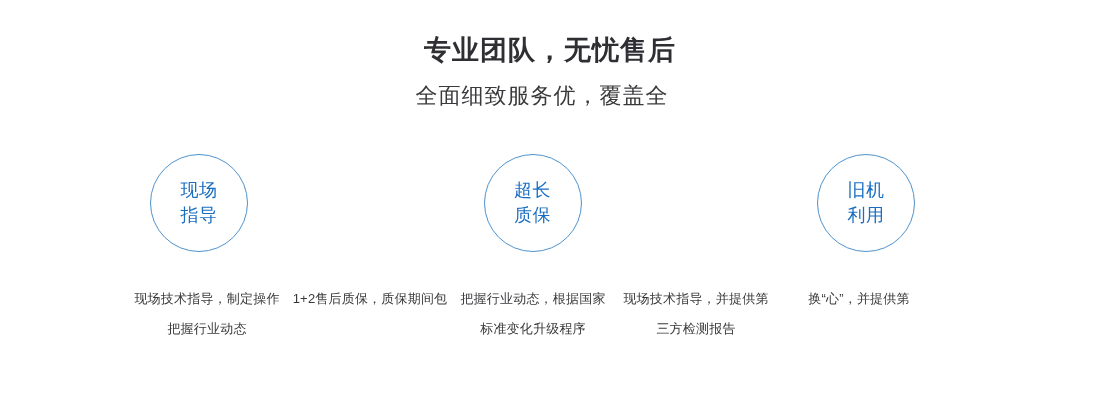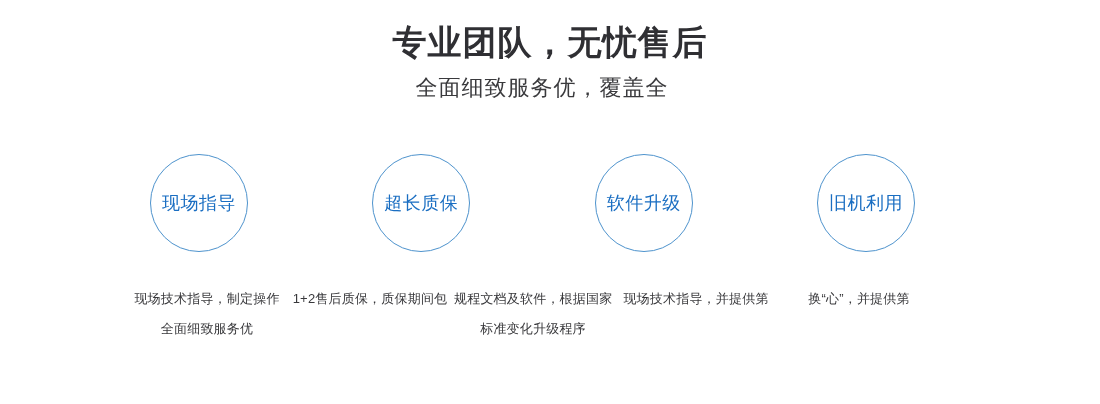--- a/index.html
+++ b/index.html
@@ -24,26 +24,26 @@
 
   
   .heading-block {
     position: absolute;
     top: 24px;
     left: 0;
     width: 1100px;
     text-align: center;
   }
   .main-title {
-    font-size: 34px;
+    font-size: 27px;
     font-weight: bold;
     color: #2f2f33;
     letter-spacing: 1px;
     line-height: 36px;
-    margin: 0;
+    margin: 8px;
   }
   .sub-title {
     font-size: 22px;
     font-weight: normal;
     color: #3a3a3d;
     letter-spacing: 1px;
     line-height: 32px;
     margin: 12px 16px 0 0;
   }
 
@@ -58,21 +58,21 @@
     justify-content: space-between;
     align-items: flex-start;
   }
   .circle {
     width: 98px;
     height: 98px;
     border: 1.5px solid #4e93cd;
     border-radius: 50%;
     box-sizing: border-box;
     display: flex;
-    flex-direction: row;
+    flex-direction: column;
     align-items: center;
     justify-content: center;
     background: #ffffff;
   }
   .circle-line {
     font-size: 18px;
     line-height: 25px;
     color: #1a6ec2;
     font-weight: normal;
     letter-spacing: 0.5px;
@@ -117,51 +117,48 @@
     <div class="circle">
       <span class="circle-line">现场</span>
       <span class="circle-line">指导</span>
     </div>
 
     <div class="circle">
       <span class="circle-line">超长</span>
       <span class="circle-line">质保</span>
     </div>
 
-    <div class="circle">
-      <span class="circle-line">软件</span>
-      <span class="circle-line">升级</span>
-    </div>
 
 
     <div class="circle">
       <span class="circle-line">旧机</span>
       <span class="circle-line">利用</span>
     </div>
 
   </div>
 
   <div class="captions-row">
 
     <div class="caption">
       <span class="caption-line">现场技术指导，制定操作</span>
-      <span class="caption-line">全面细致服务优</span>
+      <span class="caption-line">把握行业动态</span>
     </div>
 
     <div class="caption">
       <span class="caption-line">1+2售后质保，质保期间包</span>
     </div>
 
     <div class="caption">
-      <span class="caption-line">规程文档及软件，根据国家</span>
+      <span class="caption-line">把握行业动态，根据国家</span>
       <span class="caption-line">标准变化升级程序</span>
     </div>
 
     <div class="caption">
       <span class="caption-line">现场技术指导，并提供第</span>
+      <span class="caption-line">三方检测报告</span>
     </div>
 
     <div class="caption">
       <span class="caption-line">换“心”，并提供第</span>
     </div>
 
   </div>
 
 </div>
 

